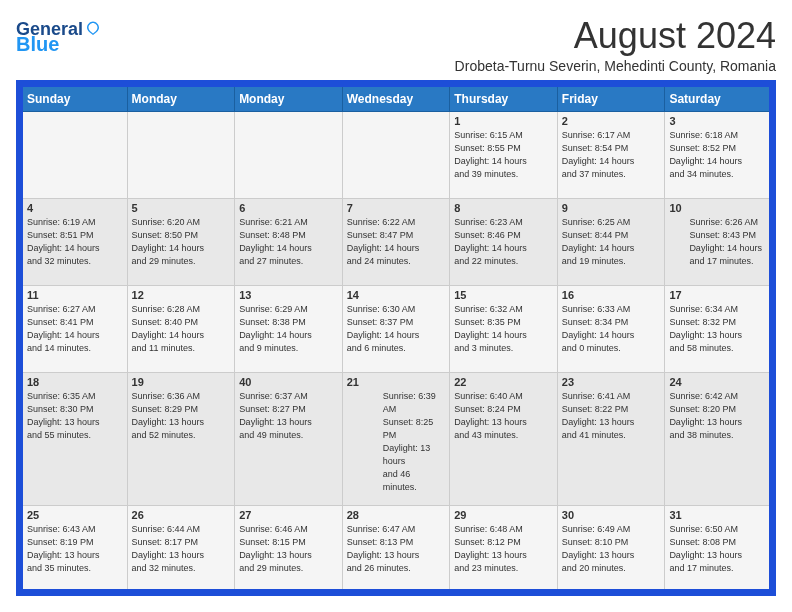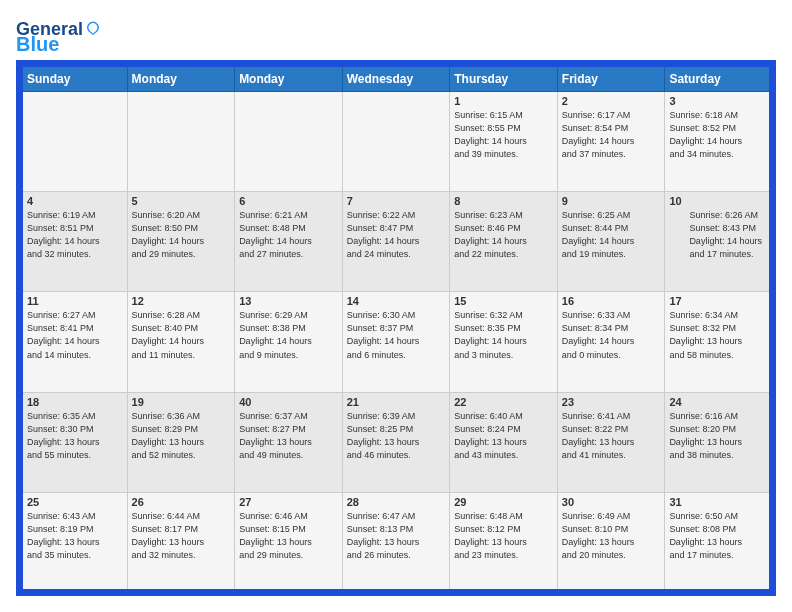--- a/index.html
+++ b/index.html
@@ -109,20 +109,24 @@
       <div style="display:flex;flex-direction:column;align-items:flex-start;">
         <div style="display:flex;align-items:center;">
           <span class="logo-text">General</span>
           <svg class="logo-icon" viewBox="0 0 24 24" fill="#2196F3">
             <path d="M12 2C8 2 4 6 4 10c0 2 1 4 3 6l5 4 5-4c2-2 3-4 3-6 0-4-4-8-8-8zm0 2c3 0 6 3 6 6 0 1.5-.7 3-2 4.5L12 18l-4-3.5C6.7 13 6 11.5 6 10c0-3 3-6 6-6z"></path>
           </svg>
         </div>
         <span class="logo-text" style="color:#2196F3;font-size:20px;margin-top:-4px;">Blue</span>
       </div>
     </div>
+    <div class="title-block">
+      <div class="month-title">August 2024</div>
+      <div class="subtitle">Drobeta-Turnu Severin, Mehedinti County, Romania</div>
+    </div>
   </div>
 
   <table class="calendar">
     <thead>
       <tr>
       <th>Sunday</th>
           <th>Monday</th>
           <th>Monday</th>
           <th>Wednesday</th>
           <th>Thursday</th>
@@ -277,42 +281,42 @@
           </td>
           <td>
             <span class="day-num">40</span>
             <div class="day-info" style="white-space: pre-line;">Sunrise: 6:37 AM
 Sunset: 8:27 PM
 Daylight: 13 hours
 and 49 minutes.</div>
           </td>
           <td>
             <span class="day-num">21</span>
-            <div class="day-info" style="white-space: pre-line;">Sunrise: 6:39 AM
+            <div class="day-info" style="white-space: pre-line; margin-left: 36px;">Sunrise: 6:39 AM
 Sunset: 8:25 PM
 Daylight: 13 hours
 and 46 minutes.</div>
           </td>
           <td>
             <span class="day-num">22</span>
             <div class="day-info" style="white-space: pre-line;">Sunrise: 6:40 AM
 Sunset: 8:24 PM
 Daylight: 13 hours
 and 43 minutes.</div>
           </td>
           <td>
             <span class="day-num">23</span>
             <div class="day-info" style="white-space: pre-line;">Sunrise: 6:41 AM
 Sunset: 8:22 PM
 Daylight: 13 hours
 and 41 minutes.</div>
           </td>
           <td>
             <span class="day-num">24</span>
-            <div class="day-info" style="white-space: pre-line;">Sunrise: 6:16 AM
+            <div class="day-info" style="white-space: pre-line;">Sunrise: 6:42 AM
 Sunset: 8:20 PM
 Daylight: 13 hours
 and 38 minutes.</div>
           </td>
         </tr>
         <tr>
           <td>
             <span class="day-num">25</span>
             <div class="day-info" style="white-space: pre-line;">Sunrise: 6:43 AM
 Sunset: 8:19 PM

